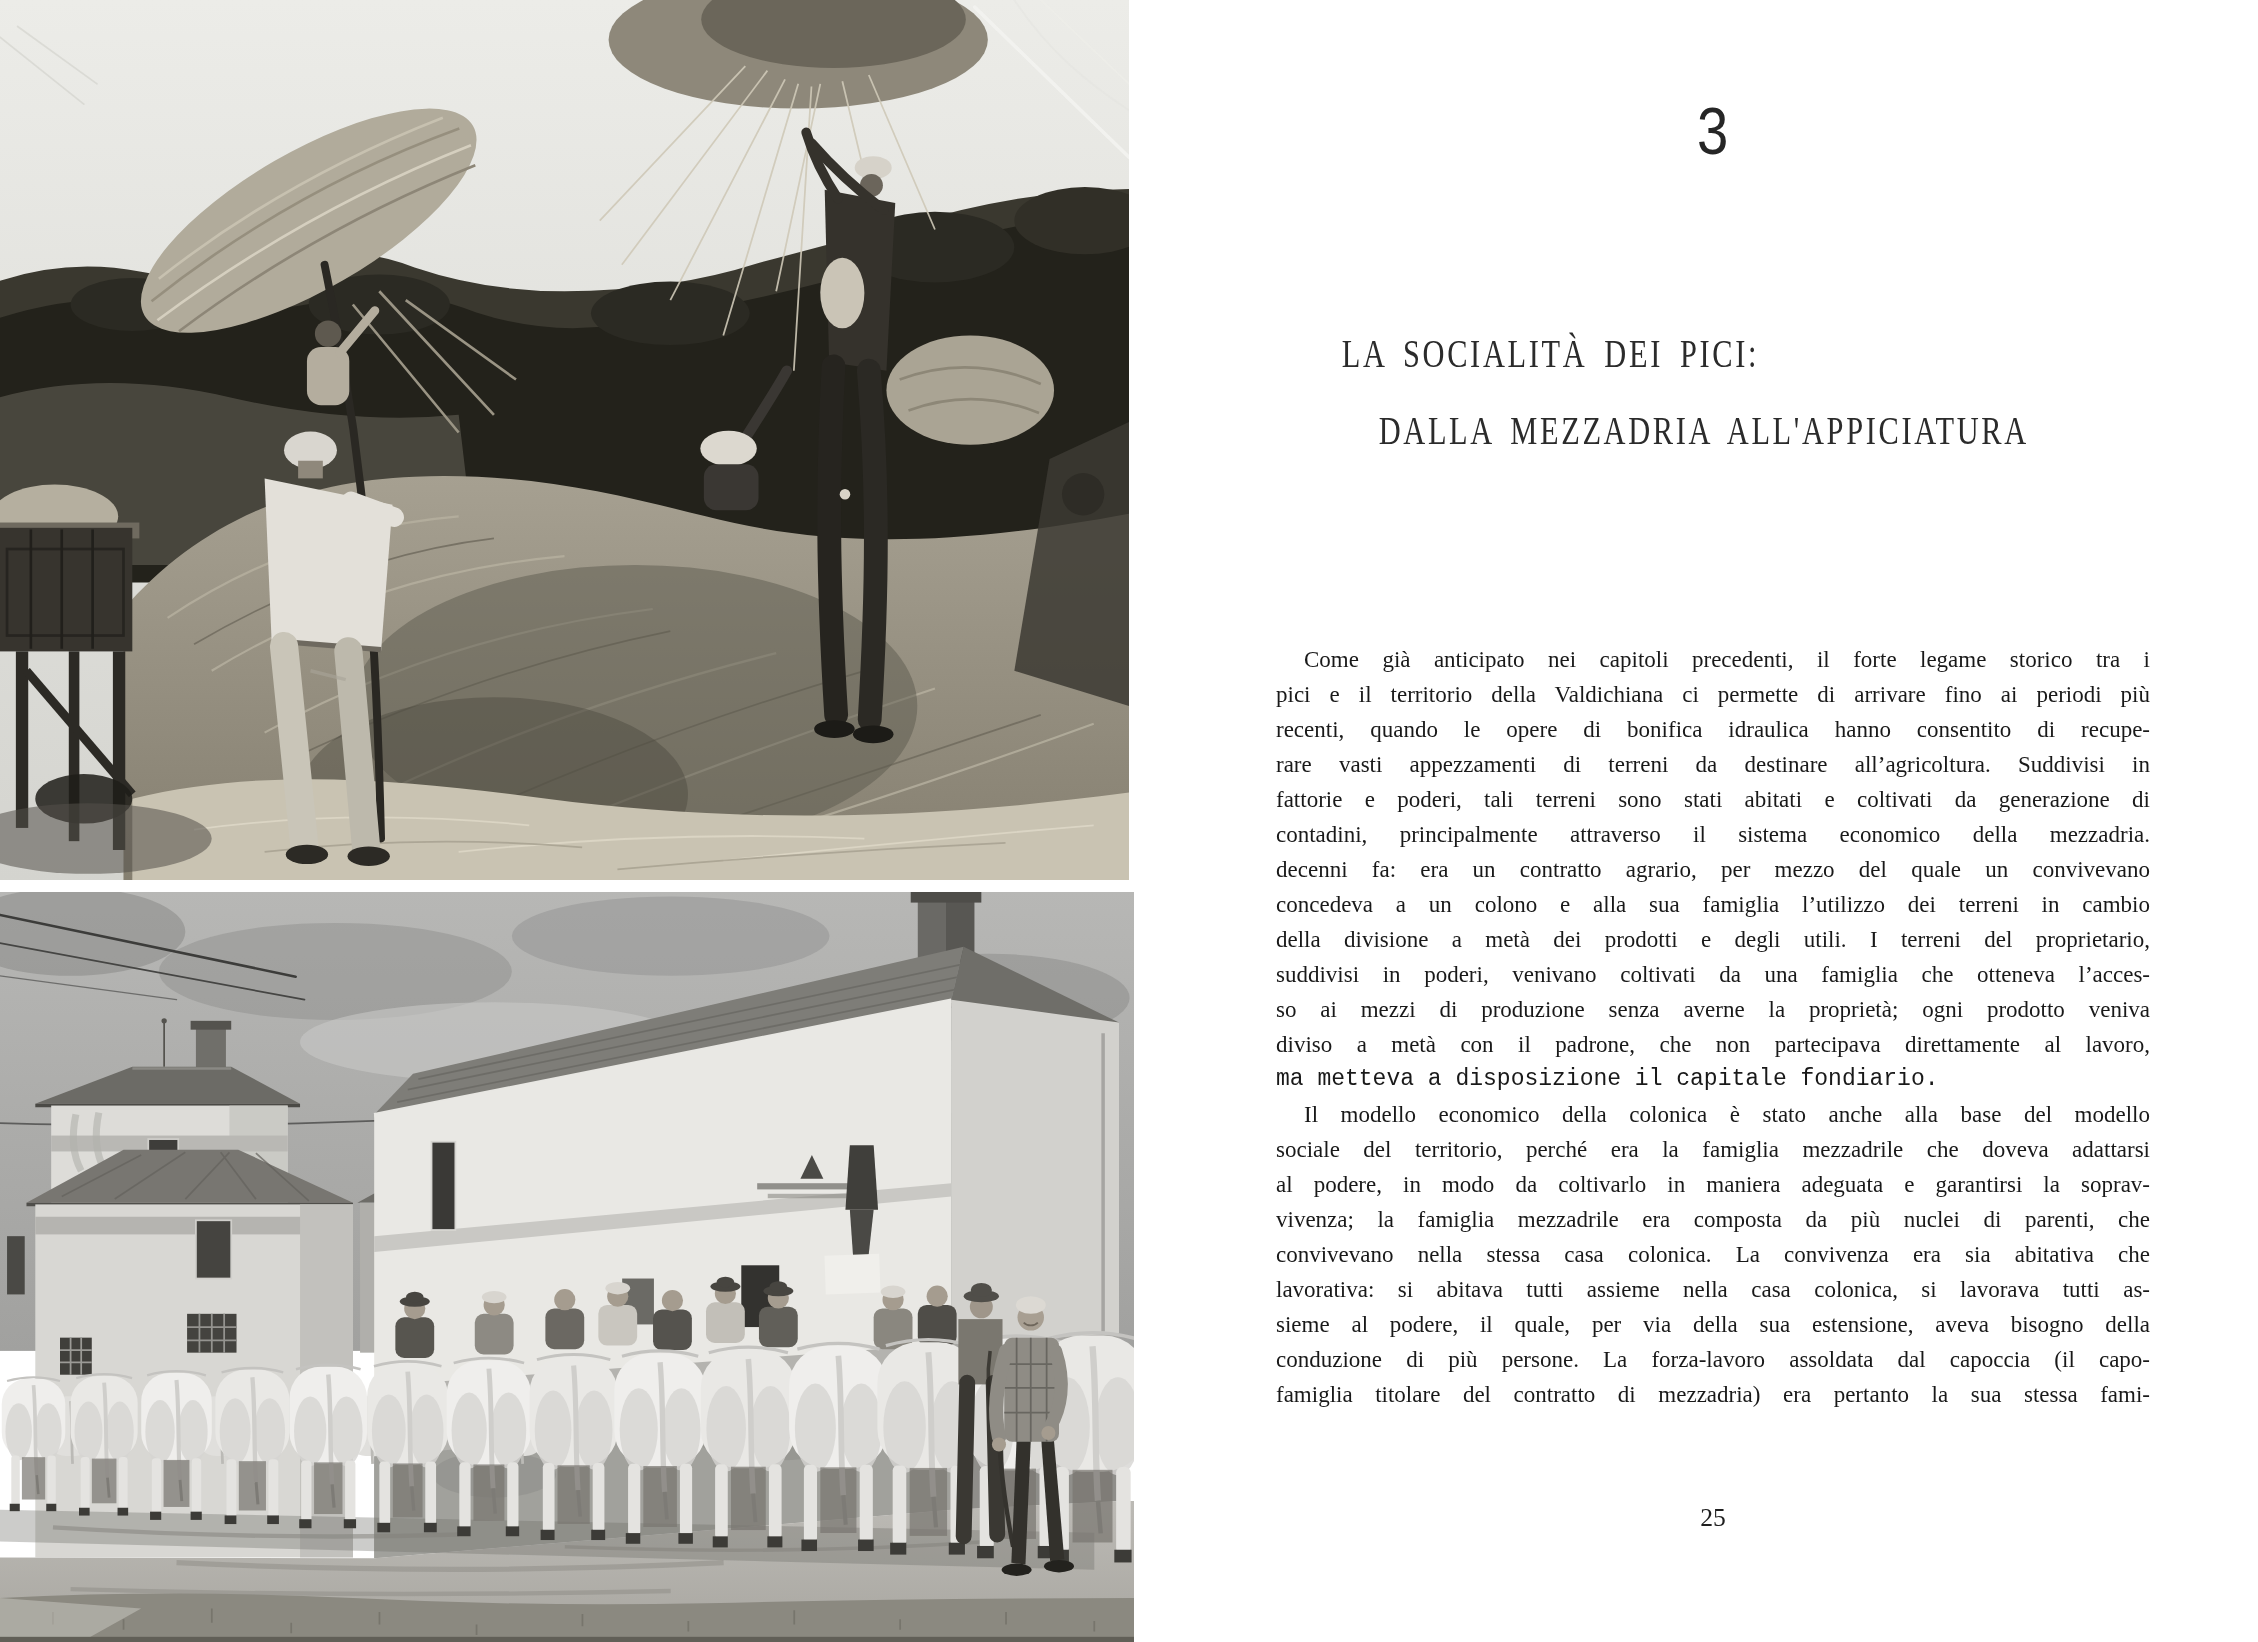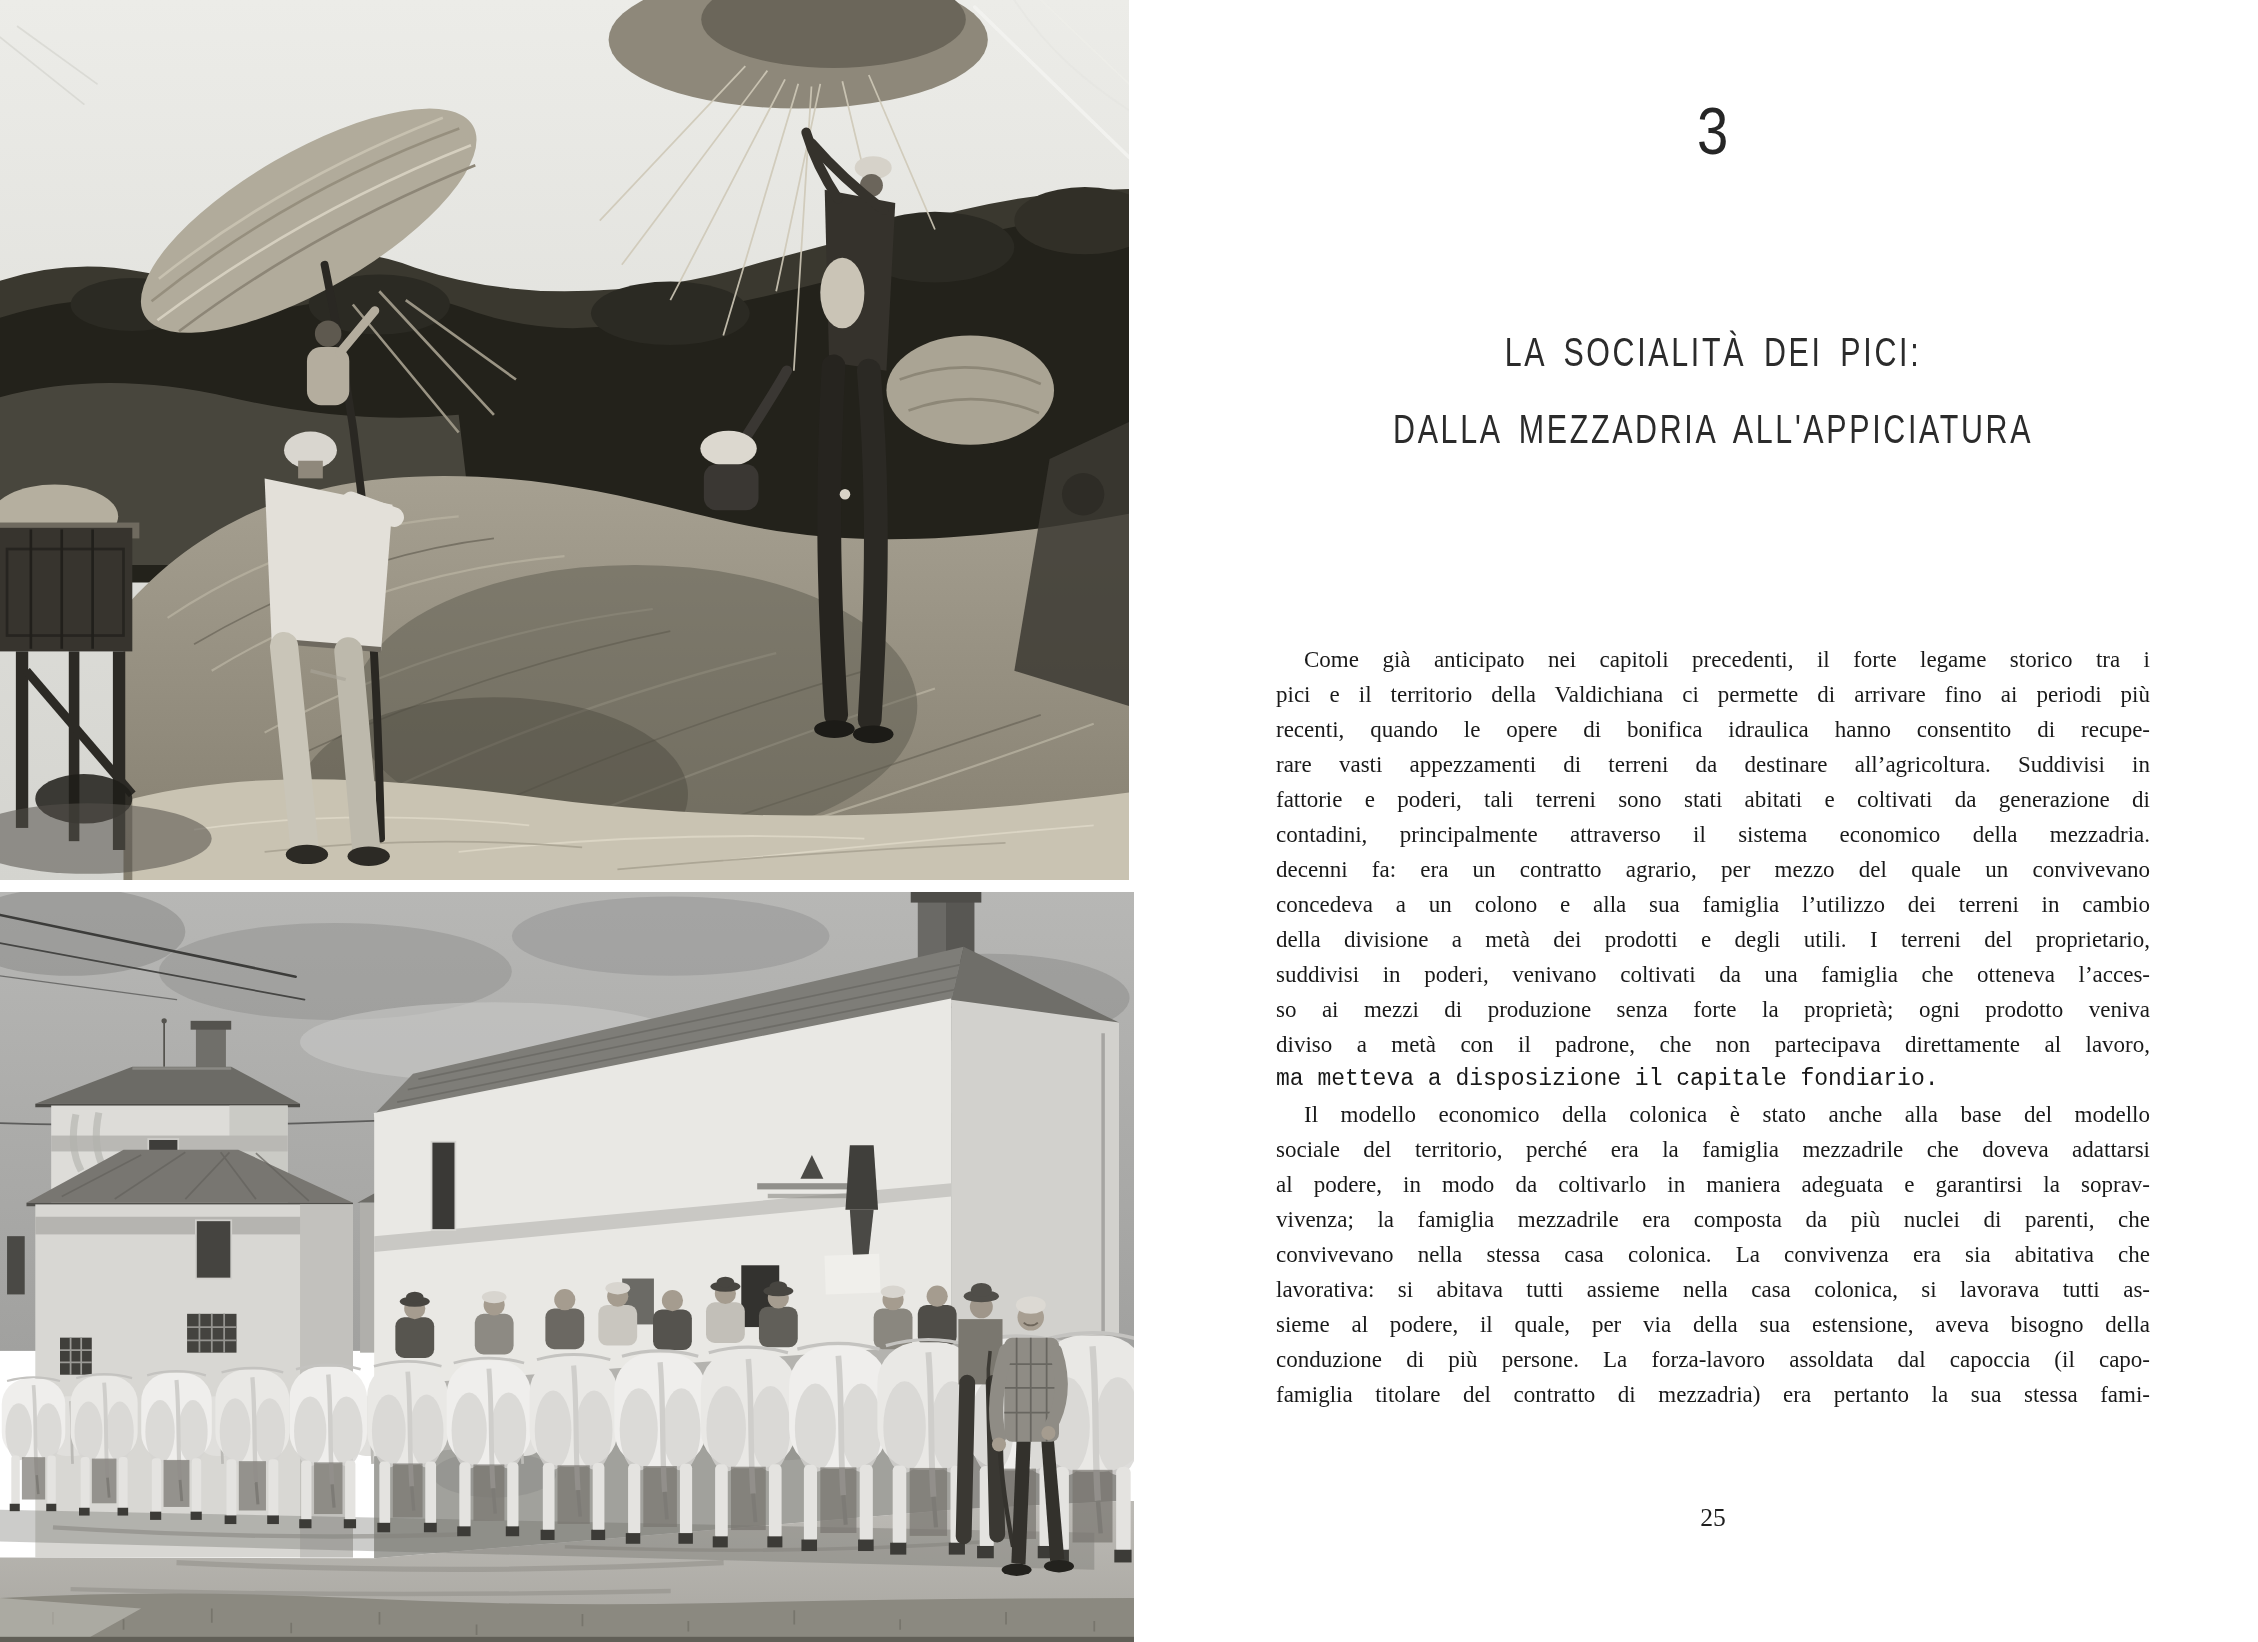--- a/index.html
+++ b/index.html
@@ -5,22 +5,22 @@
   html,body{margin:0;padding:0;background:#ffffff;}
   #stage{position:relative;width:2258px;height:1643px;background:#ffffff;overflow:hidden;
          font-family:"Liberation Serif",serif;color:#1a1a1a;}
   .photo{position:absolute;overflow:hidden;}
   .photo svg{display:block;width:100%;height:100%;}
   #photo-top{left:0;top:0;width:1129px;height:880px;}
   #photo-bottom{left:0;top:892px;width:1134px;height:751px;}
   .chapter-number{position:absolute;left:1276px;top:92px;width:874px;text-align:center;
       font-family:"Liberation Sans",sans-serif;font-size:67px;color:#262626;}
   .chapter-number .sx{display:inline-block;transform:scaleX(.84);transform-origin:50% 50%;}
-  .title-line{position:absolute;left:1276px;width:874px;text-align:center;
-      font-family:Liberation Sans, sans-serif;font-size:40px;color:#2b2b2b;}
+  .title-line{position:absolute;left:1276px;width:874px;text-align:left;
+      font-family:Liberation Serif, serif;font-size:40px;color:#2b2b2b;}
   .title-line .sx{display:inline-block;transform:scaleX(.76);transform-origin:50% 50%;
       letter-spacing:3.5px;word-spacing:8.8px;white-space:nowrap;}
   #title-line-1{top:330px;}
   #title-line-2{top:407px;}
   .body-text{position:absolute;left:1276px;top:642px;width:874px;
       font-size:23px;line-height:35px;color:#191919;}
   .line{text-align:justify;text-align-last:justify;height:35px;overflow:visible;}
   .line.indent{text-indent:28px;}
   .line.short{text-align-last:left;font-family:Liberation Mono, monospace;}
   .page-number{position:absolute;left:1276px;top:1503px;width:874px;text-align:center;
@@ -606,21 +606,21 @@
         <div class="line">recenti, quando le opere di bonifica idraulica hanno consentito di recupe-</div>
         <div class="line">rare vasti appezzamenti di terreni da destinare all’agricoltura. Suddivisi in</div>
         <div class="line">fattorie e poderi, tali terreni sono stati abitati e coltivati da generazione di</div>
         <div class="line">contadini, principalmente attraverso il sistema economico della mezzadria.</div>
       </div>
       <div>
         <div class="line">decenni fa: era un contratto agrario, per mezzo del quale un convivevano</div>
         <div class="line">concedeva a un colono e alla sua famiglia l’utilizzo dei terreni in cambio</div>
         <div class="line">della divisione a metà dei prodotti e degli utili. I terreni del proprietario,</div>
         <div class="line">suddivisi in poderi, venivano coltivati da una famiglia che otteneva l’acces-</div>
-        <div class="line">so ai mezzi di produzione senza forte la proprietà; ogni prodotto veniva</div>
+        <div class="line">so ai mezzi di produzione senza averne la proprietà; ogni prodotto veniva</div>
         <div class="line">diviso a metà con il padrone, che non partecipava direttamente al lavoro,</div>
         <div class="line short">ma metteva a disposizione il capitale fondiario.</div>
       </div>
       <div>
         <div class="line indent">Il modello economico della colonica è stato anche alla base del modello</div>
         <div class="line">sociale del territorio, perché era la famiglia mezzadrile che doveva adattarsi</div>
         <div class="line">al podere, in modo da coltivarlo in maniera adeguata e garantirsi la soprav-</div>
         <div class="line">vivenza; la famiglia mezzadrile era composta da più nuclei di parenti, che</div>
         <div class="line">convivevano nella stessa casa colonica. La convivenza era sia abitativa che</div>
         <div class="line">lavorativa: si abitava tutti assieme nella casa colonica, si lavorava tutti as-</div>

